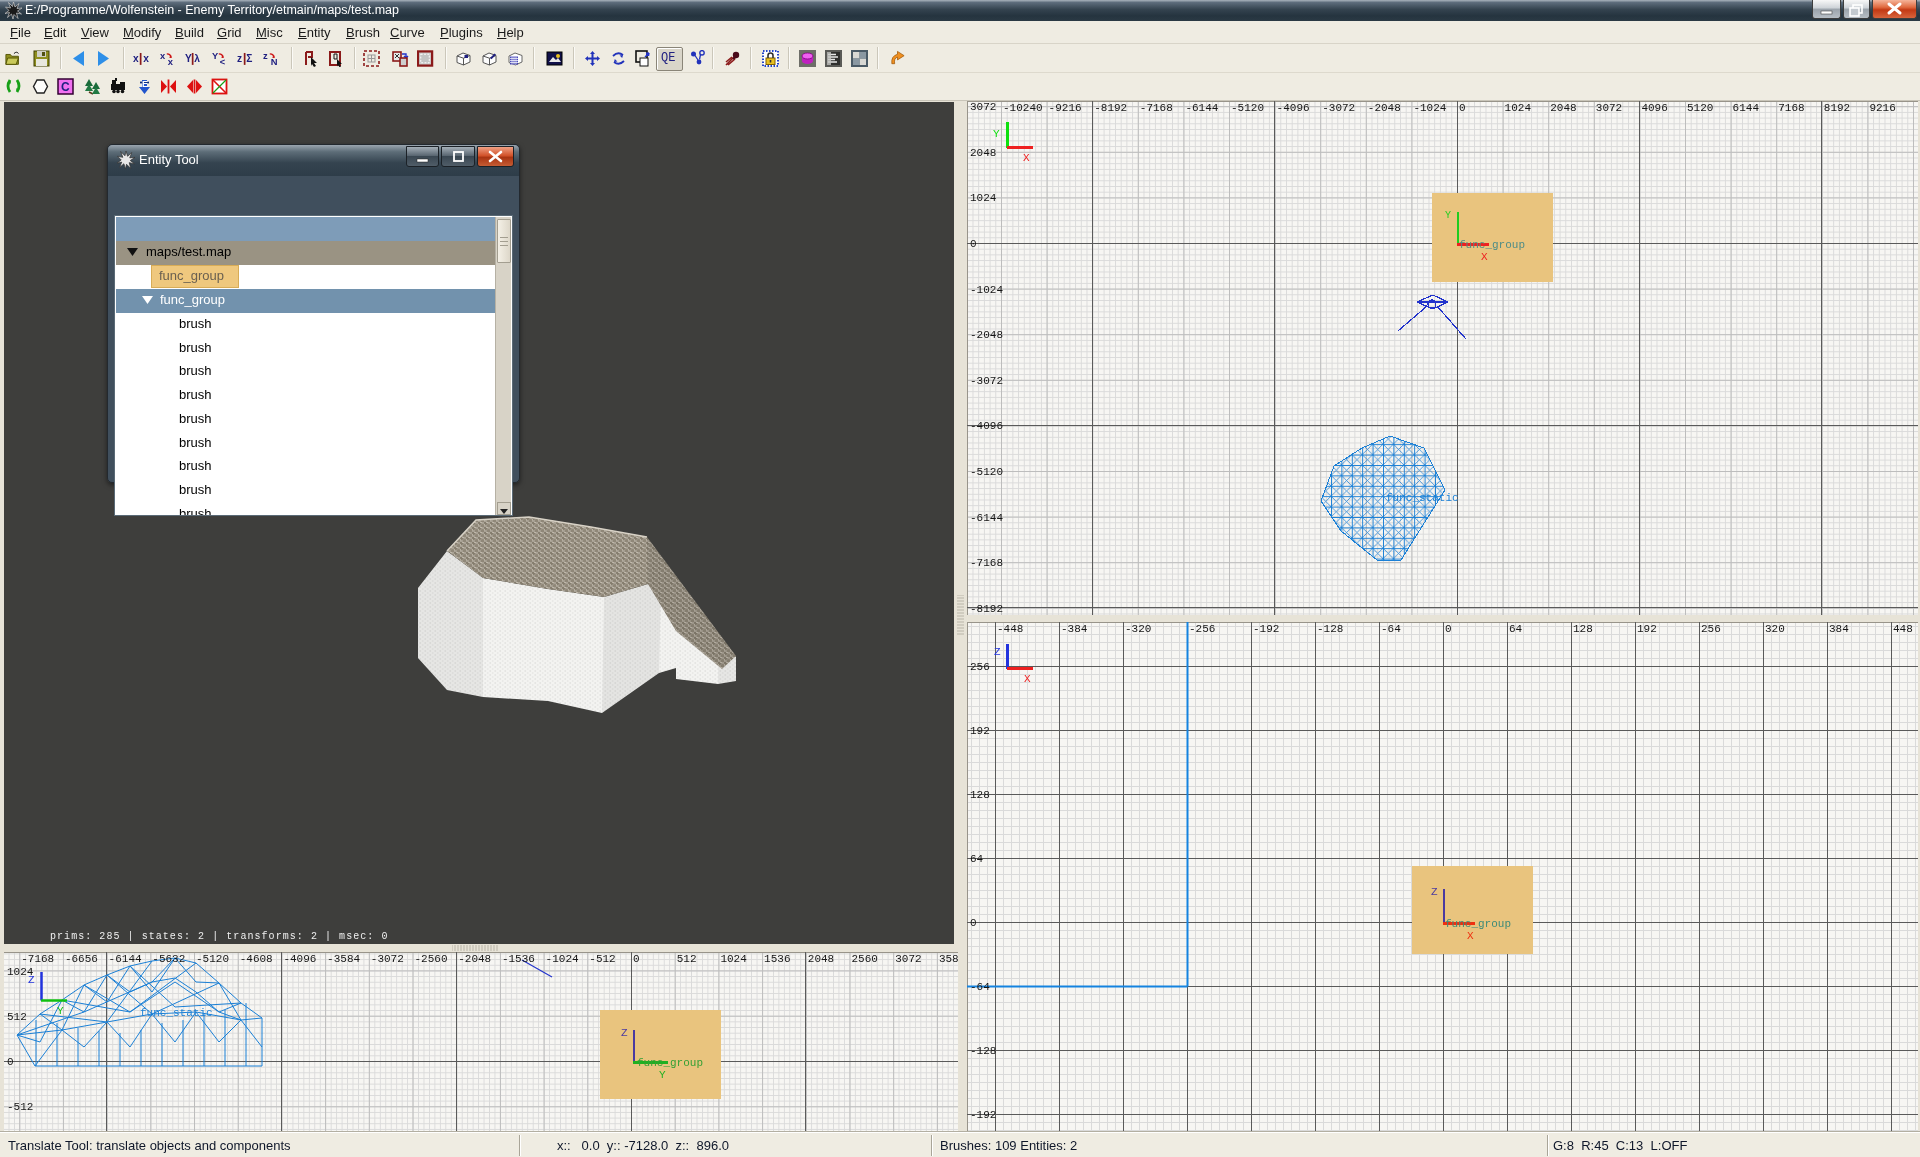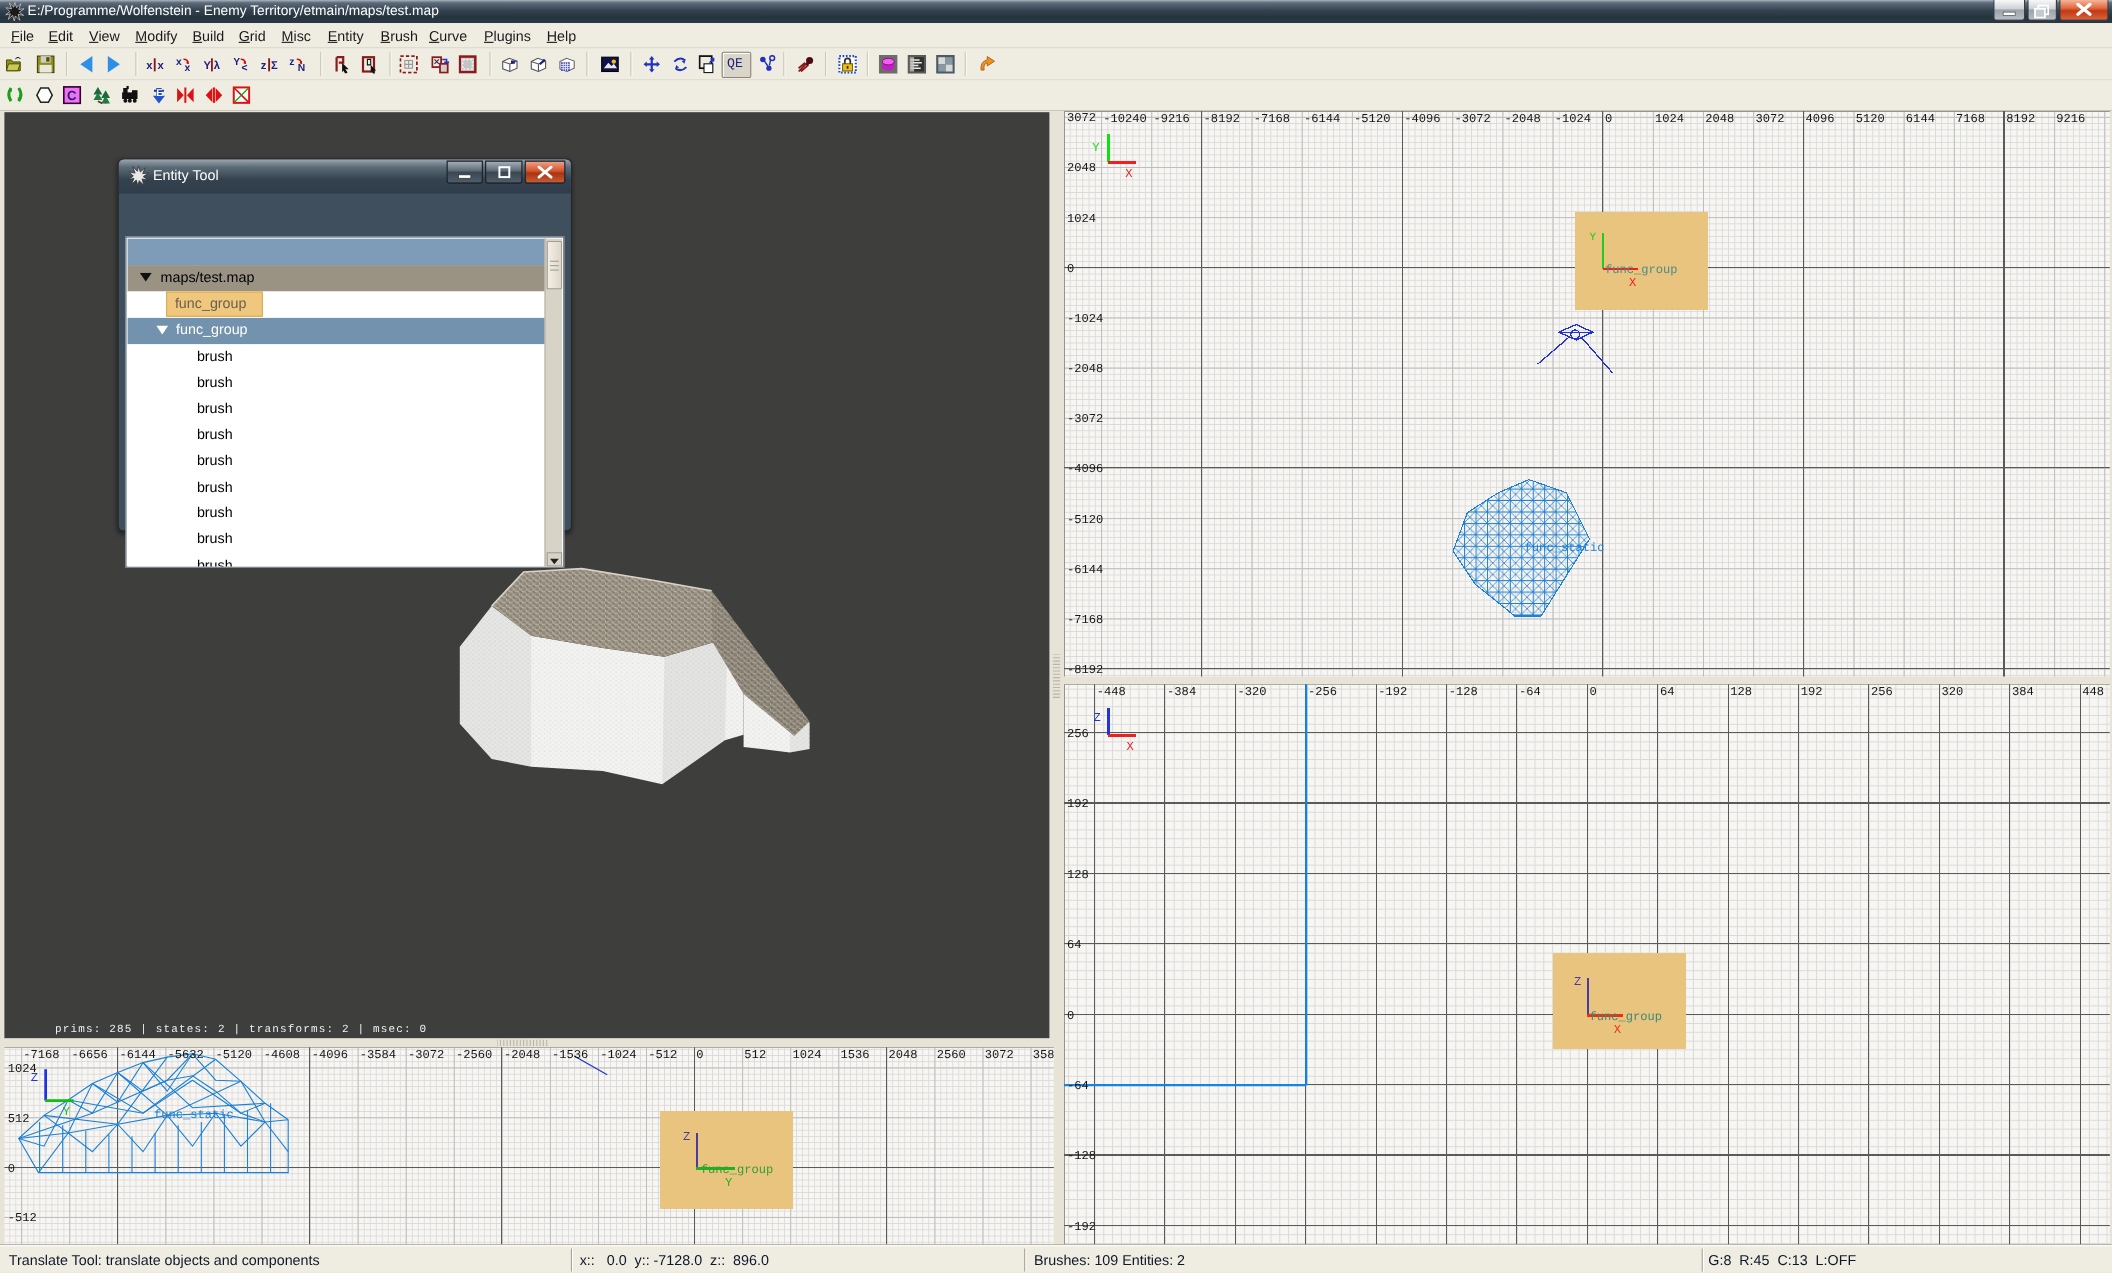--- a/index.html
+++ b/index.html
@@ -588,21 +588,21 @@
 <line x1="37" y1="48.5" x2="63" y2="48.5" stroke="#10C010" stroke-width="2.5" shape-rendering="auto"></line>
 <text x="24" y="31" font-family="Liberation Mono, monospace" font-size="11" fill="#2233DD" text-anchor="start">Z</text>
 <text x="53" y="62" font-family="Liberation Mono, monospace" font-size="11" fill="#10C010" text-anchor="start">Y</text>
 </svg>
 </div>
 <div id="statusbar">
 <div class="sdiv" style="left:519px"></div>
 <div class="sdiv" style="left:931px"></div>
 <div class="sdiv" style="left:1547px"></div>
 <span class="stext" style="left:8px">Translate Tool: translate objects and components</span>
-<span class="stext" style="left:527px">x::&nbsp;&nbsp;&nbsp;0.0&nbsp; y:: -7128.0&nbsp; z::&nbsp; 896.0</span>
+<span class="stext" style="left:557px">x::&nbsp;&nbsp;&nbsp;0.0&nbsp; y:: -7128.0&nbsp; z::&nbsp; 896.0</span>
 <span class="stext" style="left:940px">Brushes: 109 Entities: 2</span>
 <span class="stext" style="left:1553px">G:8&nbsp; R:45&nbsp; C:13&nbsp; L:OFF</span>
 </div>
 <div id="elwin">
 <div id="eltitle"></div>
 <svg class="abs" style="left:9px;top:6px" width="18" height="18" viewBox="0 0 17 17">
         <path d="M8.5 0 L10 5 L14 1.5 L12 6.5 L17 6 L12.5 9 L16.5 12 L11.5 11 L13 16.5 L9 12.5 L8 17 L6.5 12 L2.5 15.5 L4.5 10.5 L0 11.5 L4 8.5 L0.5 5 L5.5 6 L3.5 0.5 L7.5 4.5 Z" fill="#e8e8e8" stroke="#333" stroke-width="0.7"></path>
       </svg>
 <span class="abs" style="left:31px;top:7px;color:#fff;font-size:13px;">Entity Tool</span>
 <div class="abs" style="left:298px;top:1px;width:33px;height:21px;background:linear-gradient(#a5afb8,#5a6772 45%,#3a4752 50%,#505d68);border:1px solid #1b2127;border-radius:0 0 3px 3px;"><svg width="31" height="19">

